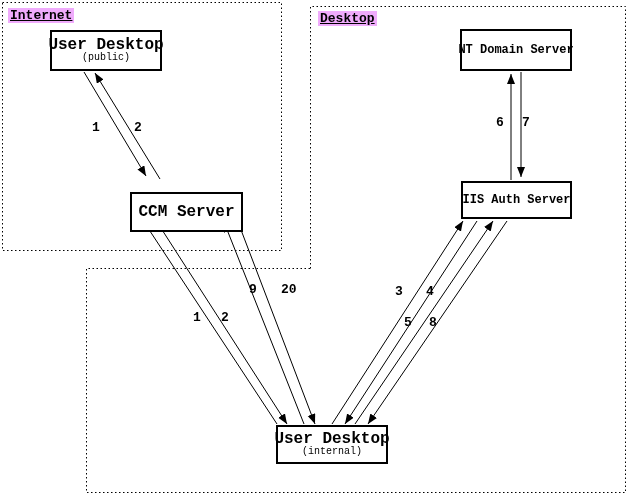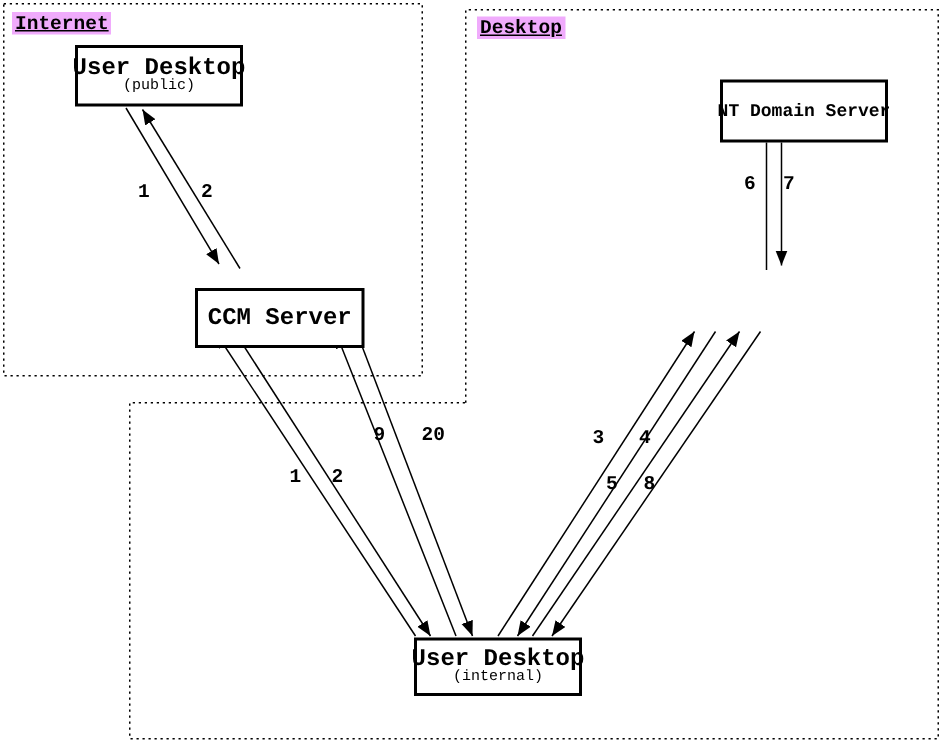--- a/index.html
+++ b/index.html
@@ -64,24 +64,27 @@
 
   <div class="node" style="left:50px;top:30px;width:112px;height:41px;">
     <span class="lbl">User Desktop</span>
     <span class="sub">(public)</span>
   </div>
 
   <div class="node" style="left:130px;top:192px;width:113px;height:40px;">
     <span class="lbl">CCM Server</span>
   </div>
 
-  <div class="node" style="left:480px;top:29px;width:112px;height:42px;margin-top:24px;">
+  <div class="node" style="left:460px;top:29px;width:112px;height:42px;">
     <span class="lbl" style="font-size:12px;">NT Domain Server</span>
   </div>
 
+  <div class="node" style="left:461px;top:181px;width:111px;height:38px;">
+    <span class="lbl" style="font-size:12px;">IIS Auth Server</span>
+  </div>
 
   <div class="node" style="left:276px;top:425px;width:112px;height:39px;">
     <span class="lbl">User Desktop</span>
     <span class="sub">(internal)</span>
   </div>
 
   <div class="edge-num" style="left:92px;top:121px;">1</div>
   <div class="edge-num" style="left:134px;top:121px;">2</div>
 
   <div class="edge-num" style="left:193px;top:311px;">1</div>

